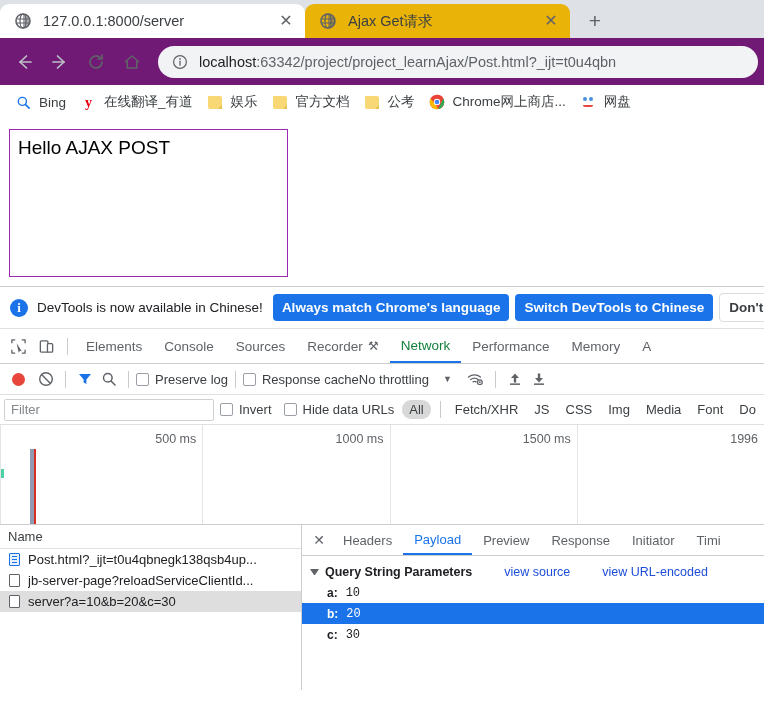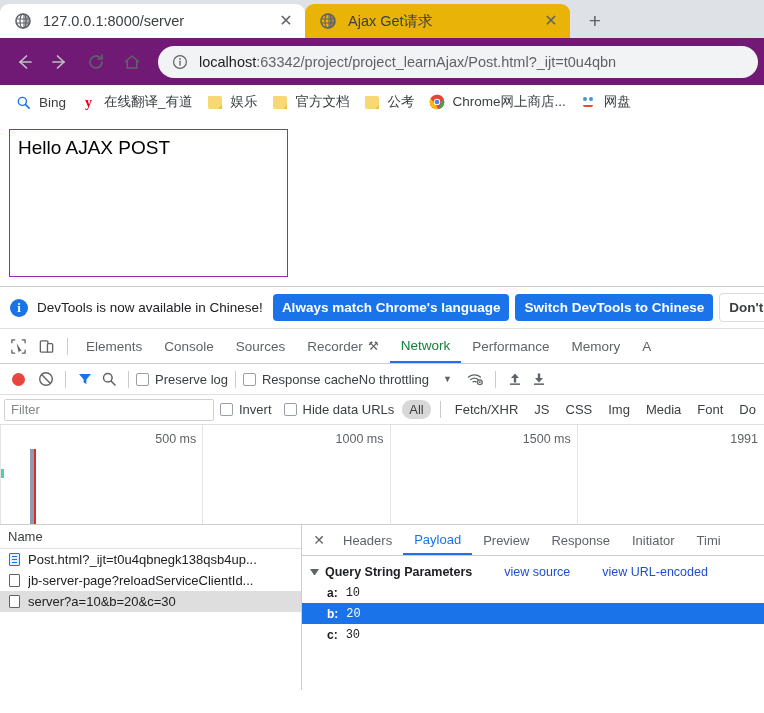--- a/index.html
+++ b/index.html
@@ -825,21 +825,21 @@
       <div class="ov-cell">
           <span class="ov-label">500 ms</span>
         </div>
       <div class="ov-cell">
           <span class="ov-label">1000 ms</span>
         </div>
       <div class="ov-cell">
           <span class="ov-label">1500 ms</span>
         </div>
       <div class="ov-cell">
-          <span class="ov-label">1991</span>
+          <span class="ov-label">1996</span>
         </div>
     </div>
     <div class="ov-leftline"></div>
     <div class="ov-green"></div>
     <div class="ov-bar"></div>
     <div class="ov-bar-red"></div>
   </div>
 
   <div class="dt-split">
 

